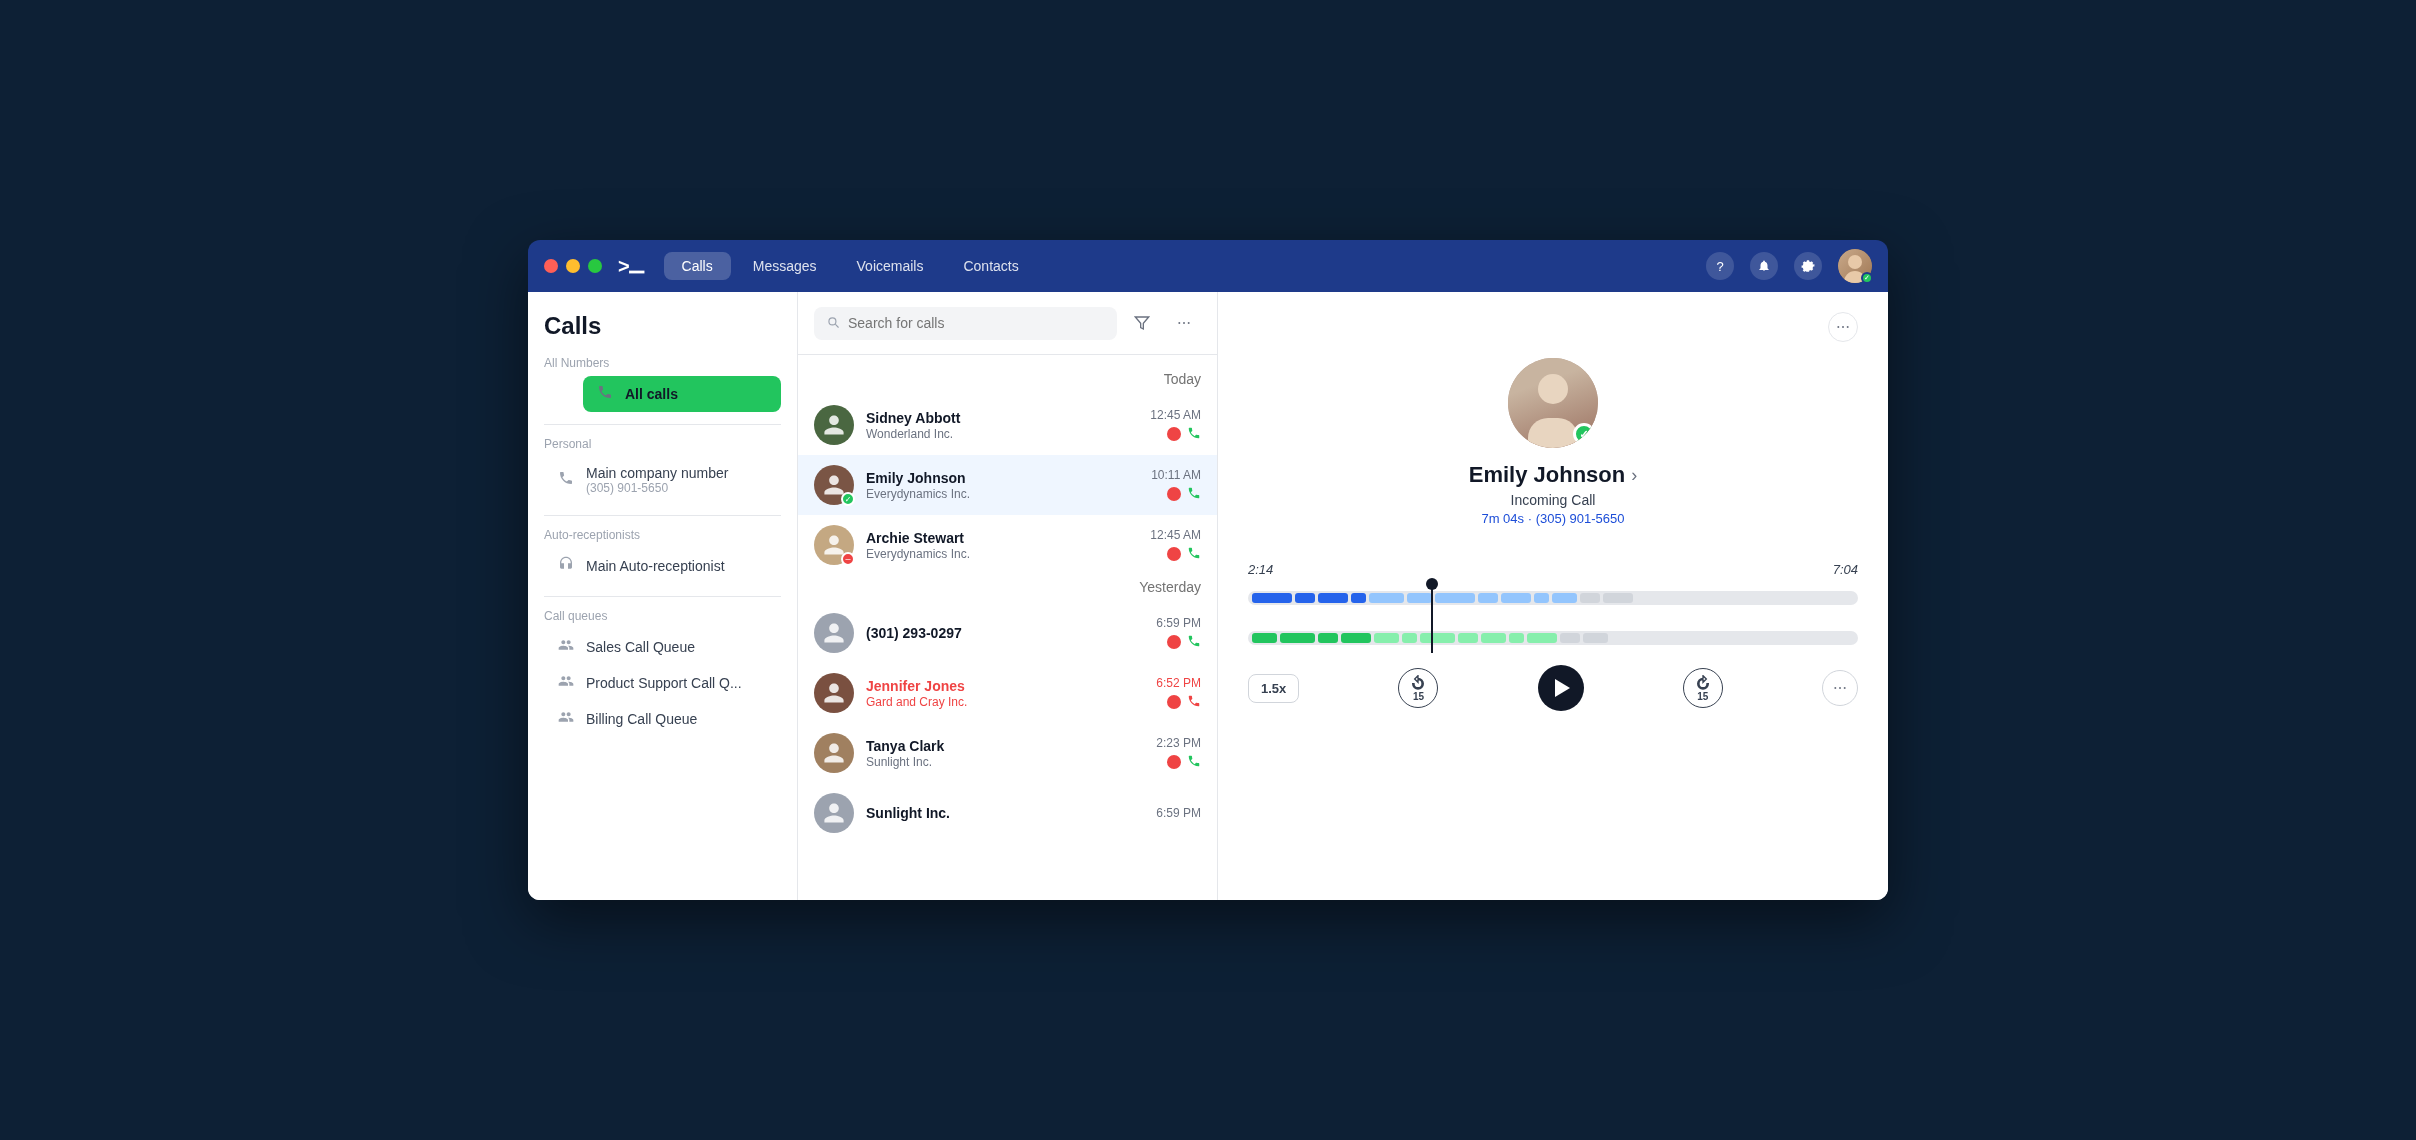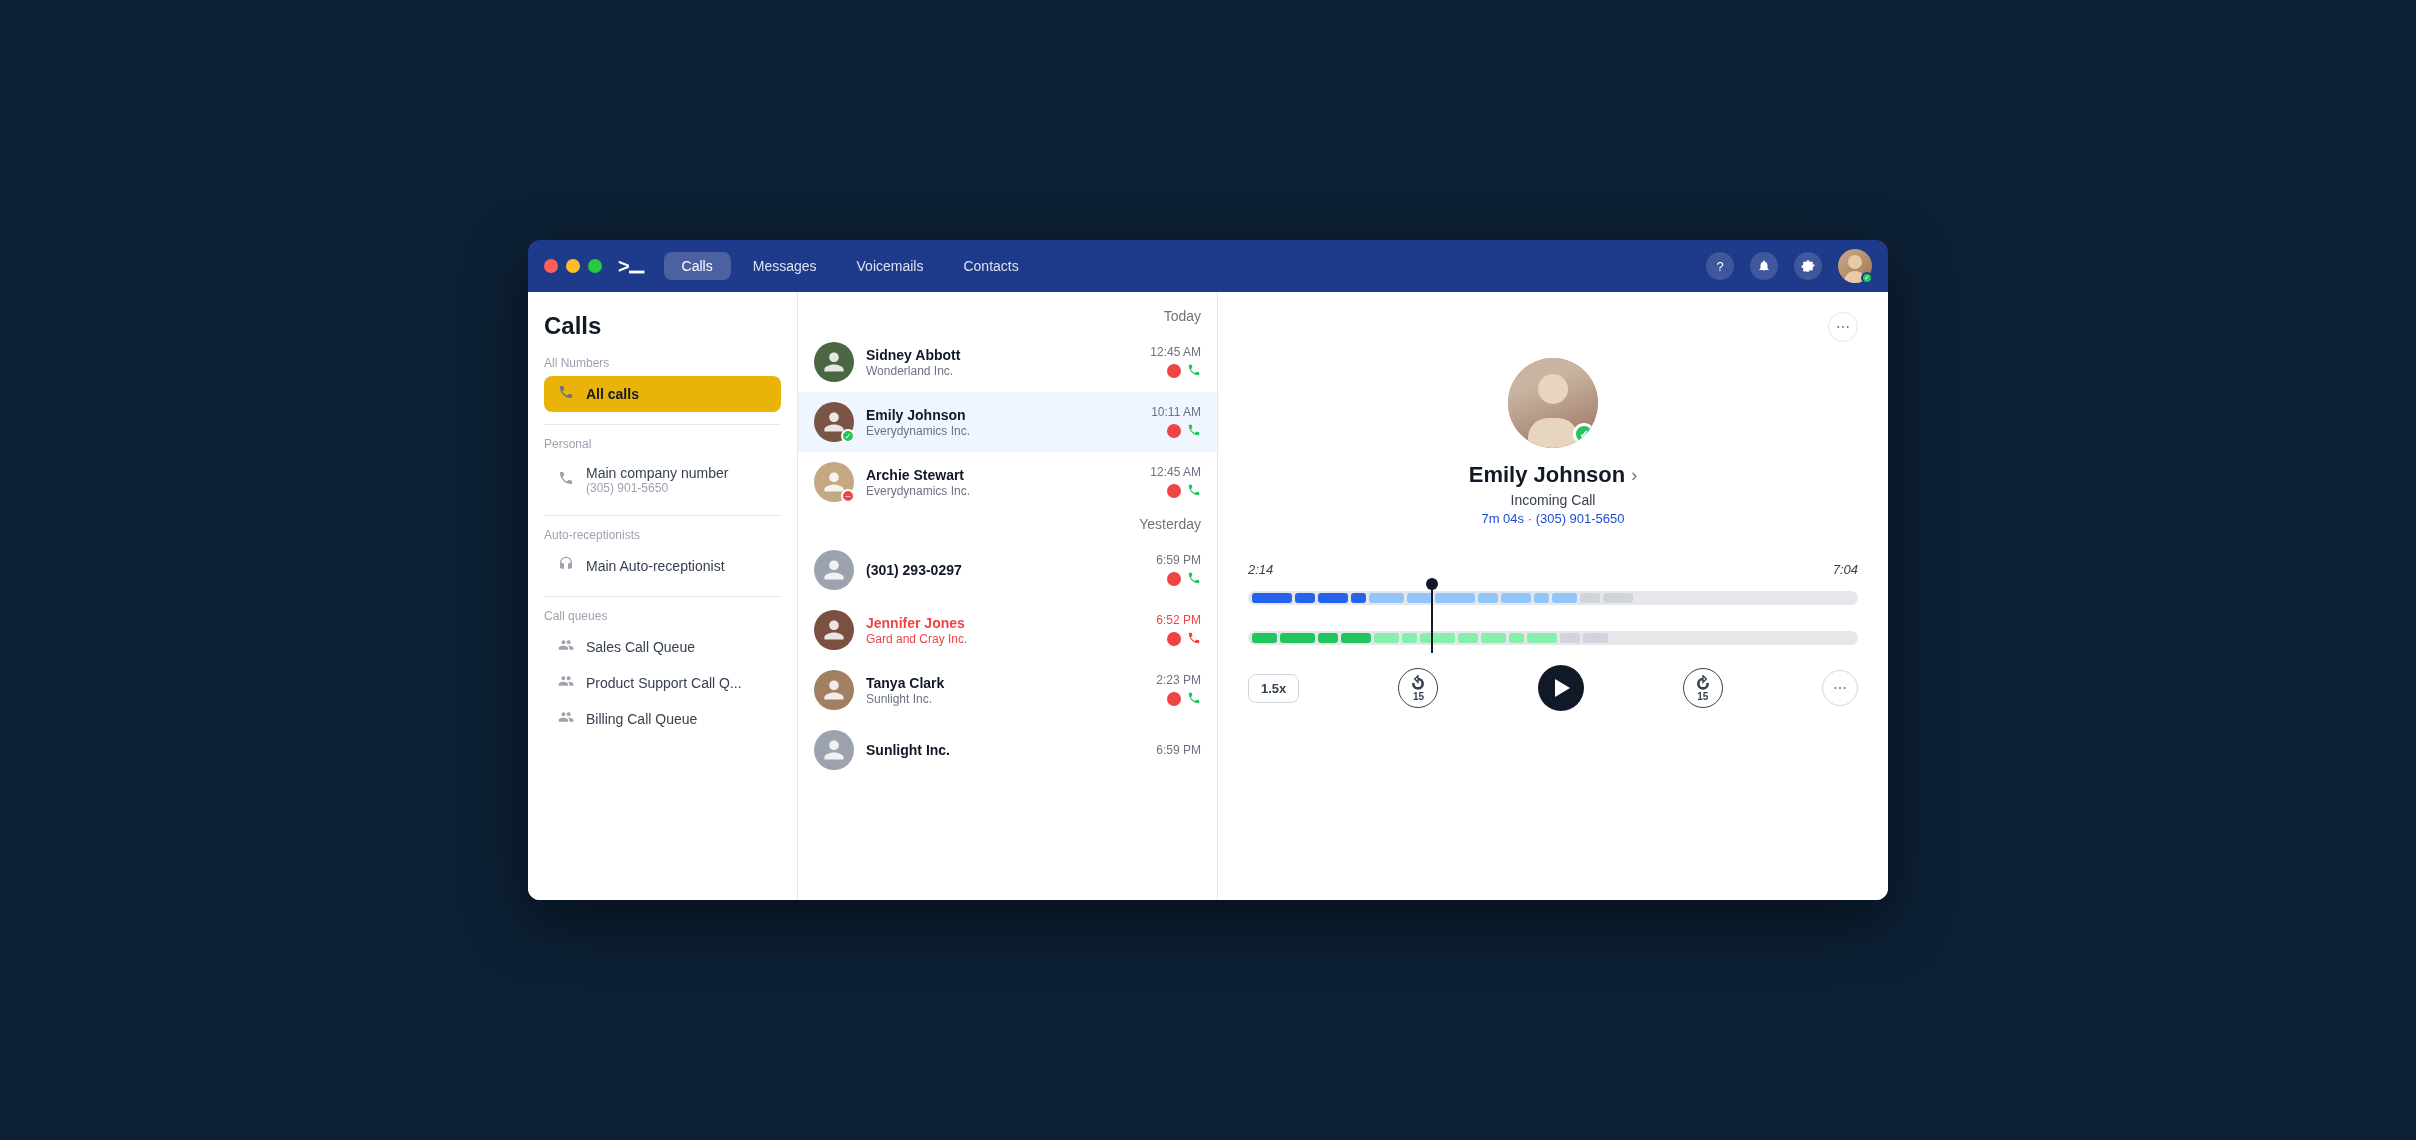--- a/index.html
+++ b/index.html
@@ -183,23 +183,24 @@
       display: flex;
       align-items: center;
       gap: 10px;
       padding: 8px 12px;
       border-radius: 8px;
       cursor: pointer;
       font-size: 14px;
       color: #374151;
     }
     .sidebar-item.active {
-      background: #eab308;
+      background: #22c55e;
       font-weight: 600;
       color: #111827;
+      margin-left: 39px;
     }
     .sidebar-item .item-icon {
       color: #6b7280;
       font-size: 16px;
       width: 20px;
       text-align: center;
     }
     .sidebar-item .item-sub {
       font-size: 12px;
       color: #9ca3af;
@@ -667,20 +668,42 @@
         <span class="item-icon">
           <svg width="16" height="16" viewBox="0 0 24 24" fill="#9ca3af">
               <path d="M16 11c1.66 0 2.99-1.34 2.99-3S17.66 5 16 5c-1.66 0-3 1.34-3 3s1.34 3 3 3zm-8 0c1.66 0 2.99-1.34 2.99-3S9.66 5 8 5C6.34 5 5 6.34 5 8s1.34 3 3 3zm0 2c-2.33 0-7 1.17-7 3.5V19h14v-2.5c0-2.33-4.67-3.5-7-3.5zm8 0c-.29 0-.62.02-.97.05 1.16.84 1.97 1.97 1.97 3.45V19h6v-2.5c0-2.33-4.67-3.5-7-3.5z"></path>
             </svg>
         </span>
         <span>Billing Call Queue</span>
       </div>
     </div>
 
     <div class="calls-panel">
+      <div class="calls-search">
+        <div class="search-input-wrap">
+          <span class="search-icon-svg">
+            <svg width="14" height="14" viewBox="0 0 24 24" fill="#9ca3af">
+                <path d="M21 21l-4.35-4.35M17 11A6 6 0 1 1 5 11a6 6 0 0 1 12 0z" stroke="#9ca3af" stroke-width="2" fill="none" stroke-linecap="round"></path>
+              </svg>
+          </span>
+          <input class="search-input" type="text" placeholder="Search for calls" style="">
+        </div>
+        <button class="filter-btn">
+          <svg width="16" height="16" viewBox="0 0 24 24" fill="none" stroke="#6b7280" stroke-width="2">
+              <polygon points="22 3 2 3 10 12.46 10 19 14 21 14 12.46 22 3"></polygon>
+            </svg>
+        </button>
+        <button class="filter-btn">
+          <svg width="16" height="16" viewBox="0 0 24 24" fill="#6b7280">
+              <circle cx="5" cy="12" r="1.5"></circle>
+              <circle cx="12" cy="12" r="1.5"></circle>
+              <circle cx="19" cy="12" r="1.5"></circle>
+            </svg>
+        </button>
+      </div>
 
       <div class="calls-list">
 
         <div class="day-label">Today</div>
 
         <div class="call-item">
           <div class="call-avatar">
             <div class="person-silhouette" style="background:#4a6741;border-radius:50%;">
               <svg class="person-svg" viewBox="0 0 24 24">
                   <path d="M12 12c2.7 0 4.8-2.1 4.8-4.8S14.7 2.4 12 2.4 7.2 4.5 7.2 7.2 9.3 12 12 12zm0 2.4c-3.2 0-9.6 1.6-9.6 4.8v2.4h19.2v-2.4c0-3.2-6.4-4.8-9.6-4.8z"></path>

